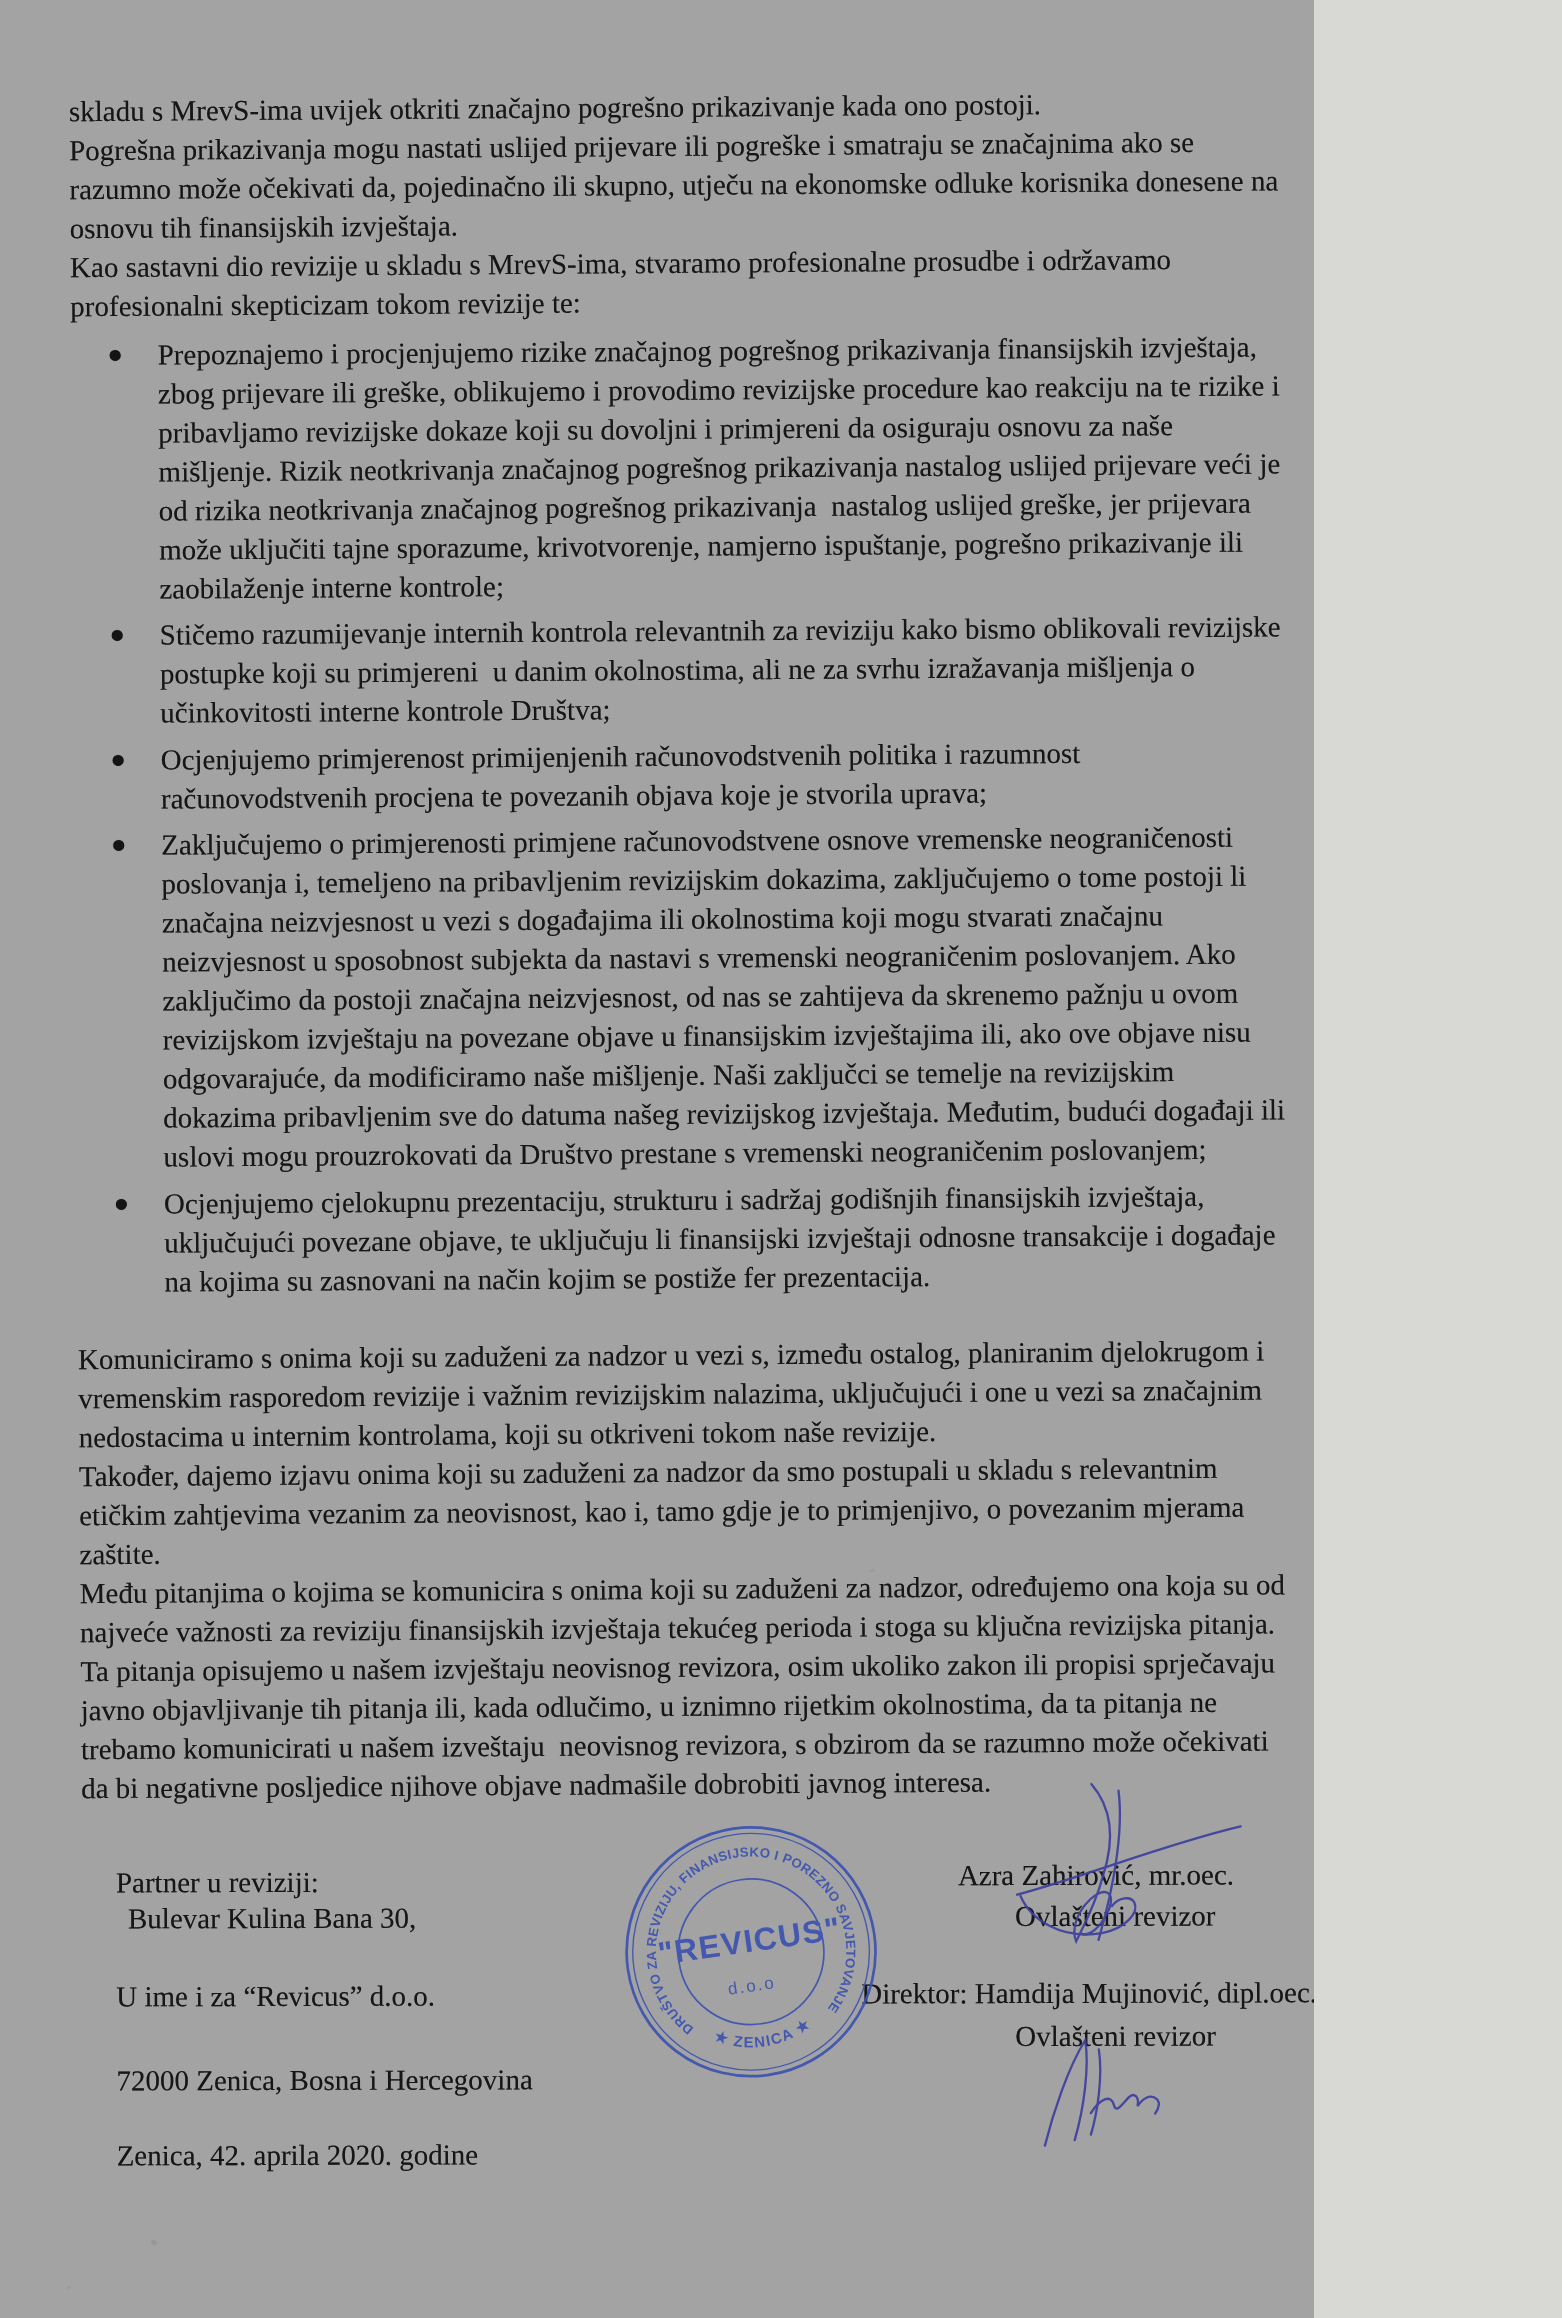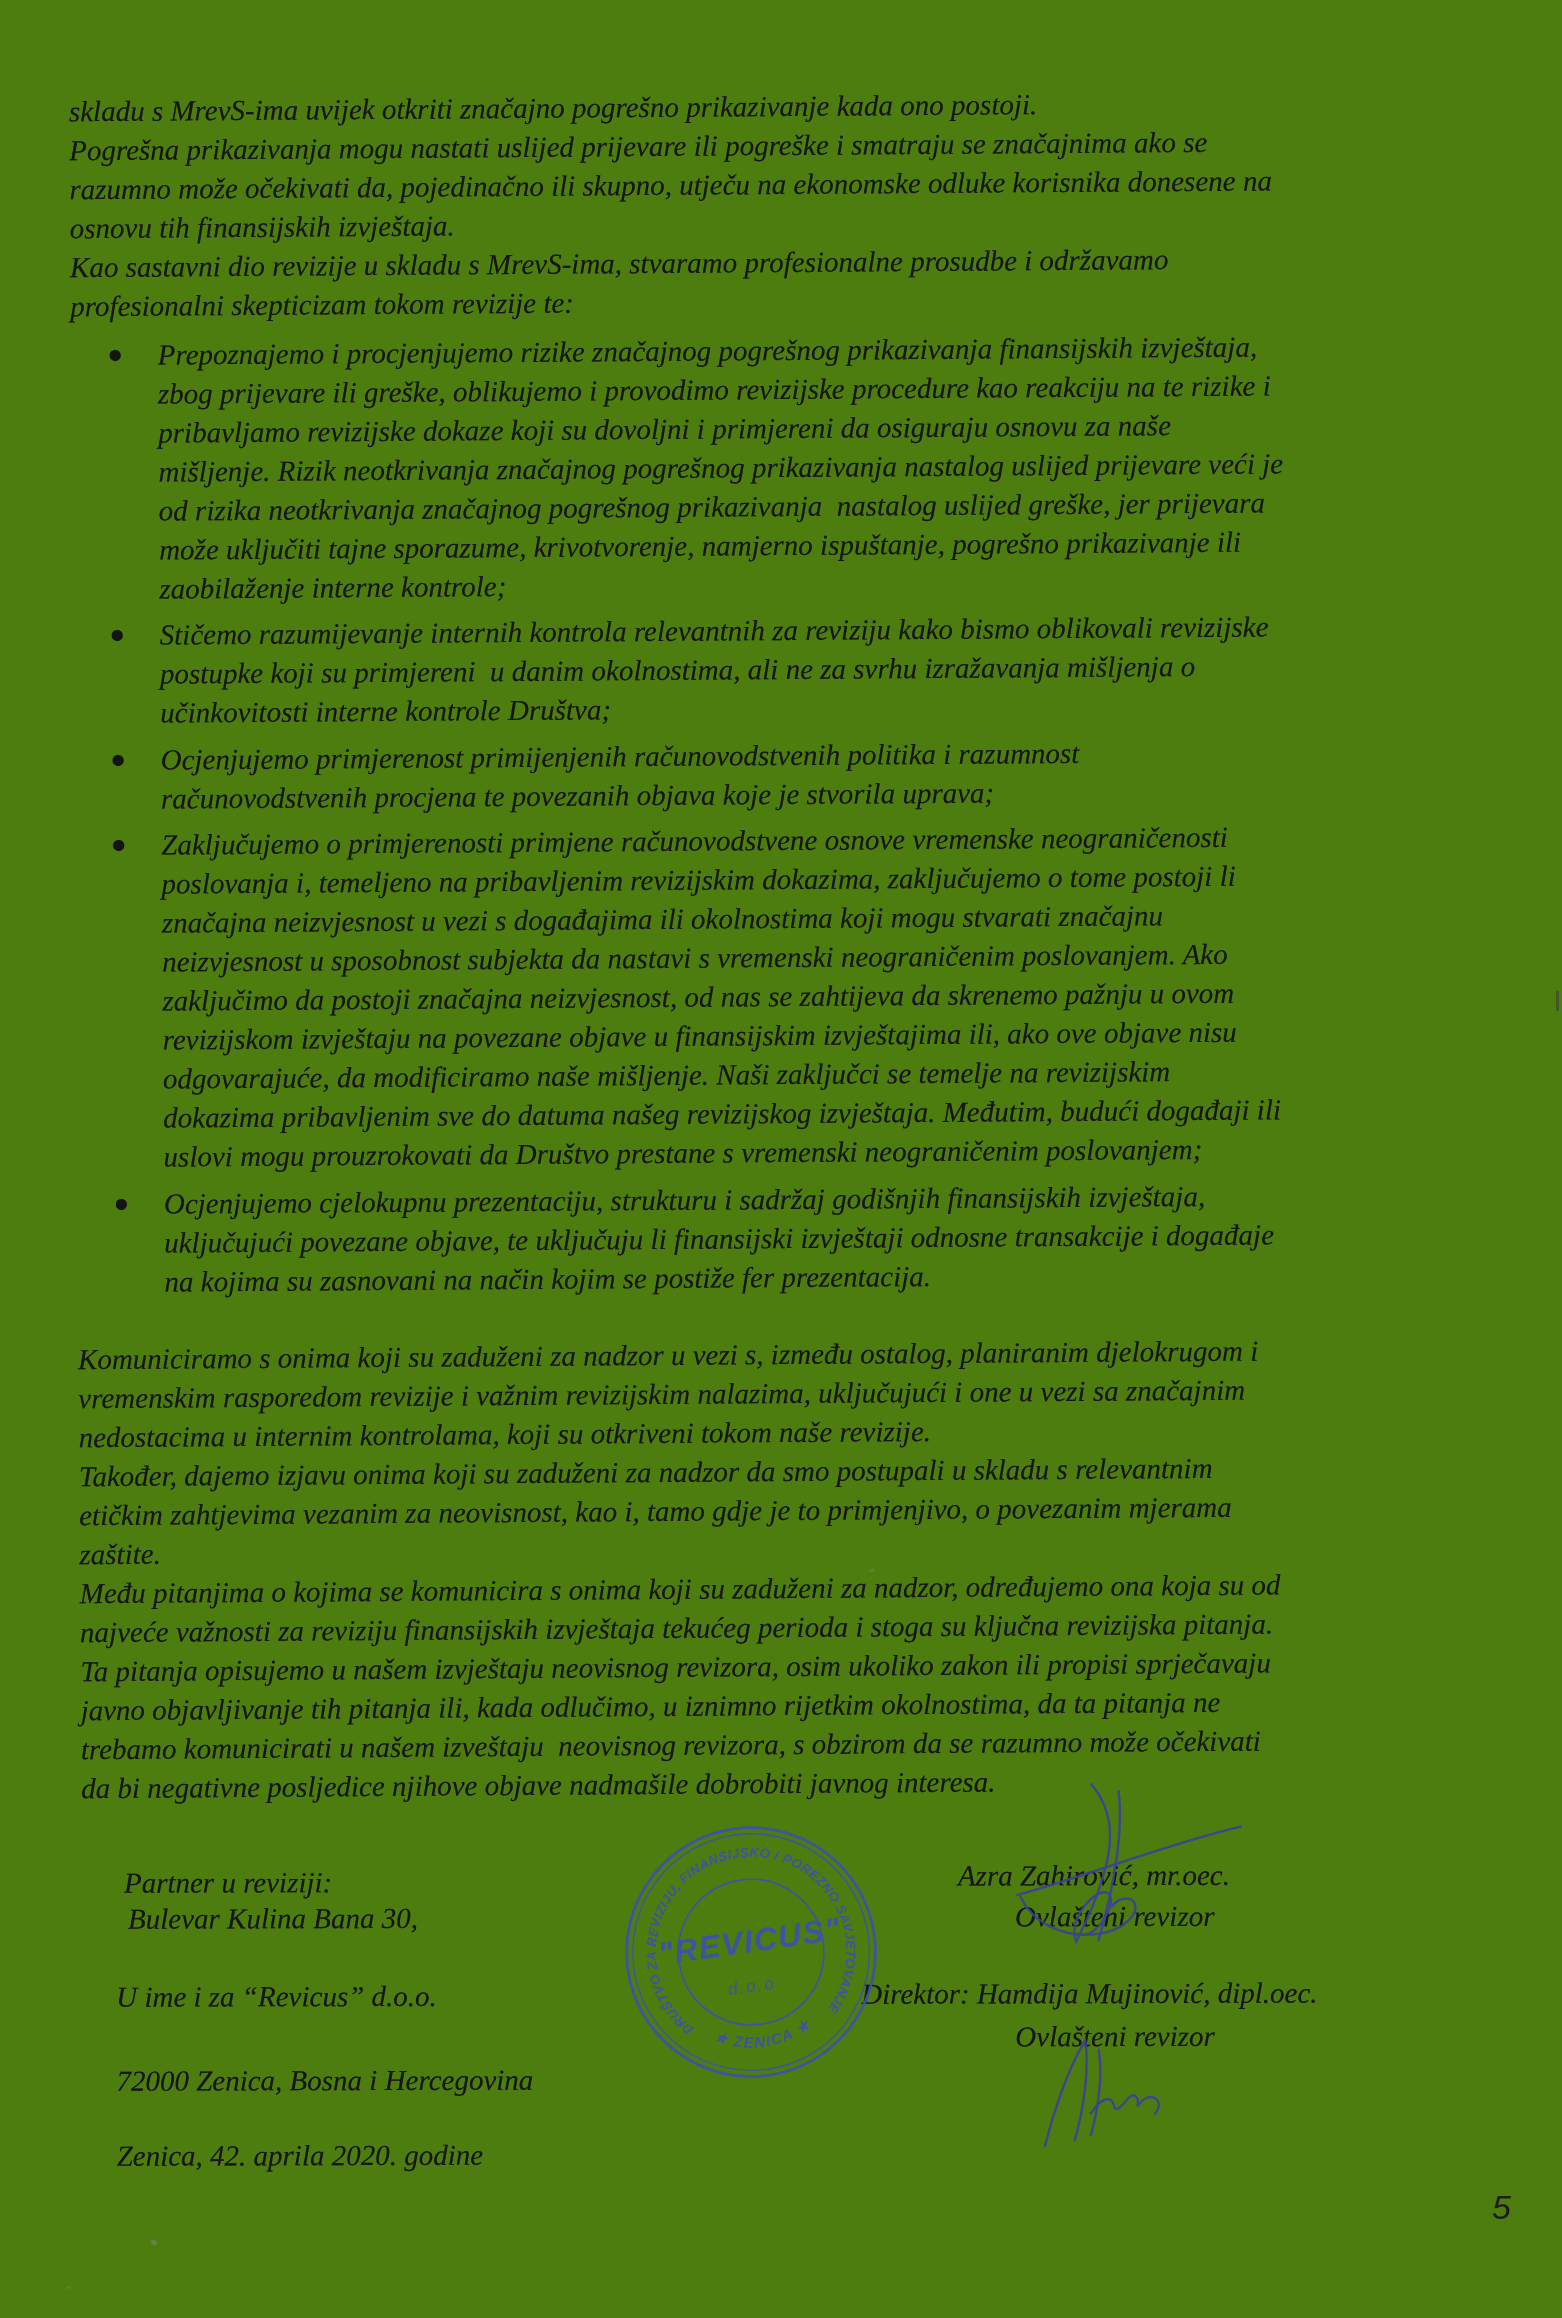--- a/index.html
+++ b/index.html
@@ -1,23 +1,22 @@
 <!DOCTYPE html>
 <html style="font-size:11px"><head>
 <meta charset="utf-8">
 <style>
   html,body{margin:0;padding:0;background:#d8d8d4;}
   .page{
     position:relative;
-    width:1562px;height:2319px;
-    background:#4d7c0f;
+    width:1314px;height:2319px;
+    background:#a3a3a3;
     overflow:hidden;
     font-family:"Liberation Serif", serif;
     color:#161616;
-    font-style:italic;
   }
   
   .body-text{
     position:absolute;left:75px;top:88px;width:1448px;
     transform:rotate(-0.42deg);
     transform-origin:40% 50%;
   }
   .para{
     white-space:pre-wrap;
     font-size:29px;line-height:39px;
@@ -35,21 +34,21 @@
     font-size:29px;line-height:39px;
     text-shadow:0 0 0.4px rgba(10,10,10,.45);
   }
   .para-b{margin-top:38px;}
   
   .sig-area{position:absolute;left:0;top:0;width:100%;height:100%;transform:rotate(-0.15deg);}
   .sig-label{
     position:absolute;font-size:29px;white-space:pre;
     text-shadow:0 0 0.4px rgba(10,10,10,.45);
   }
-  .lbl-partner{left:122px;top:1865px;}
+  .lbl-partner{left:114px;top:1865px;}
   .lbl-azra-name{left:956px;top:1860px;}
   .lbl-azra-title{left:1013px;top:1901px;}
   .lbl-company{left:114px;top:1979px;}
   .lbl-director{left:859px;top:1978px;}
   .lbl-addr1{left:114px;top:1901px;margin-left:12px;}
   .lbl-director-title{left:1013px;top:2021px;}
   .lbl-addr2{left:114px;top:2063px;}
   .lbl-date{left:114px;top:2138px;}
   .page-number{
     position:absolute;left:1492px;top:2188px;

